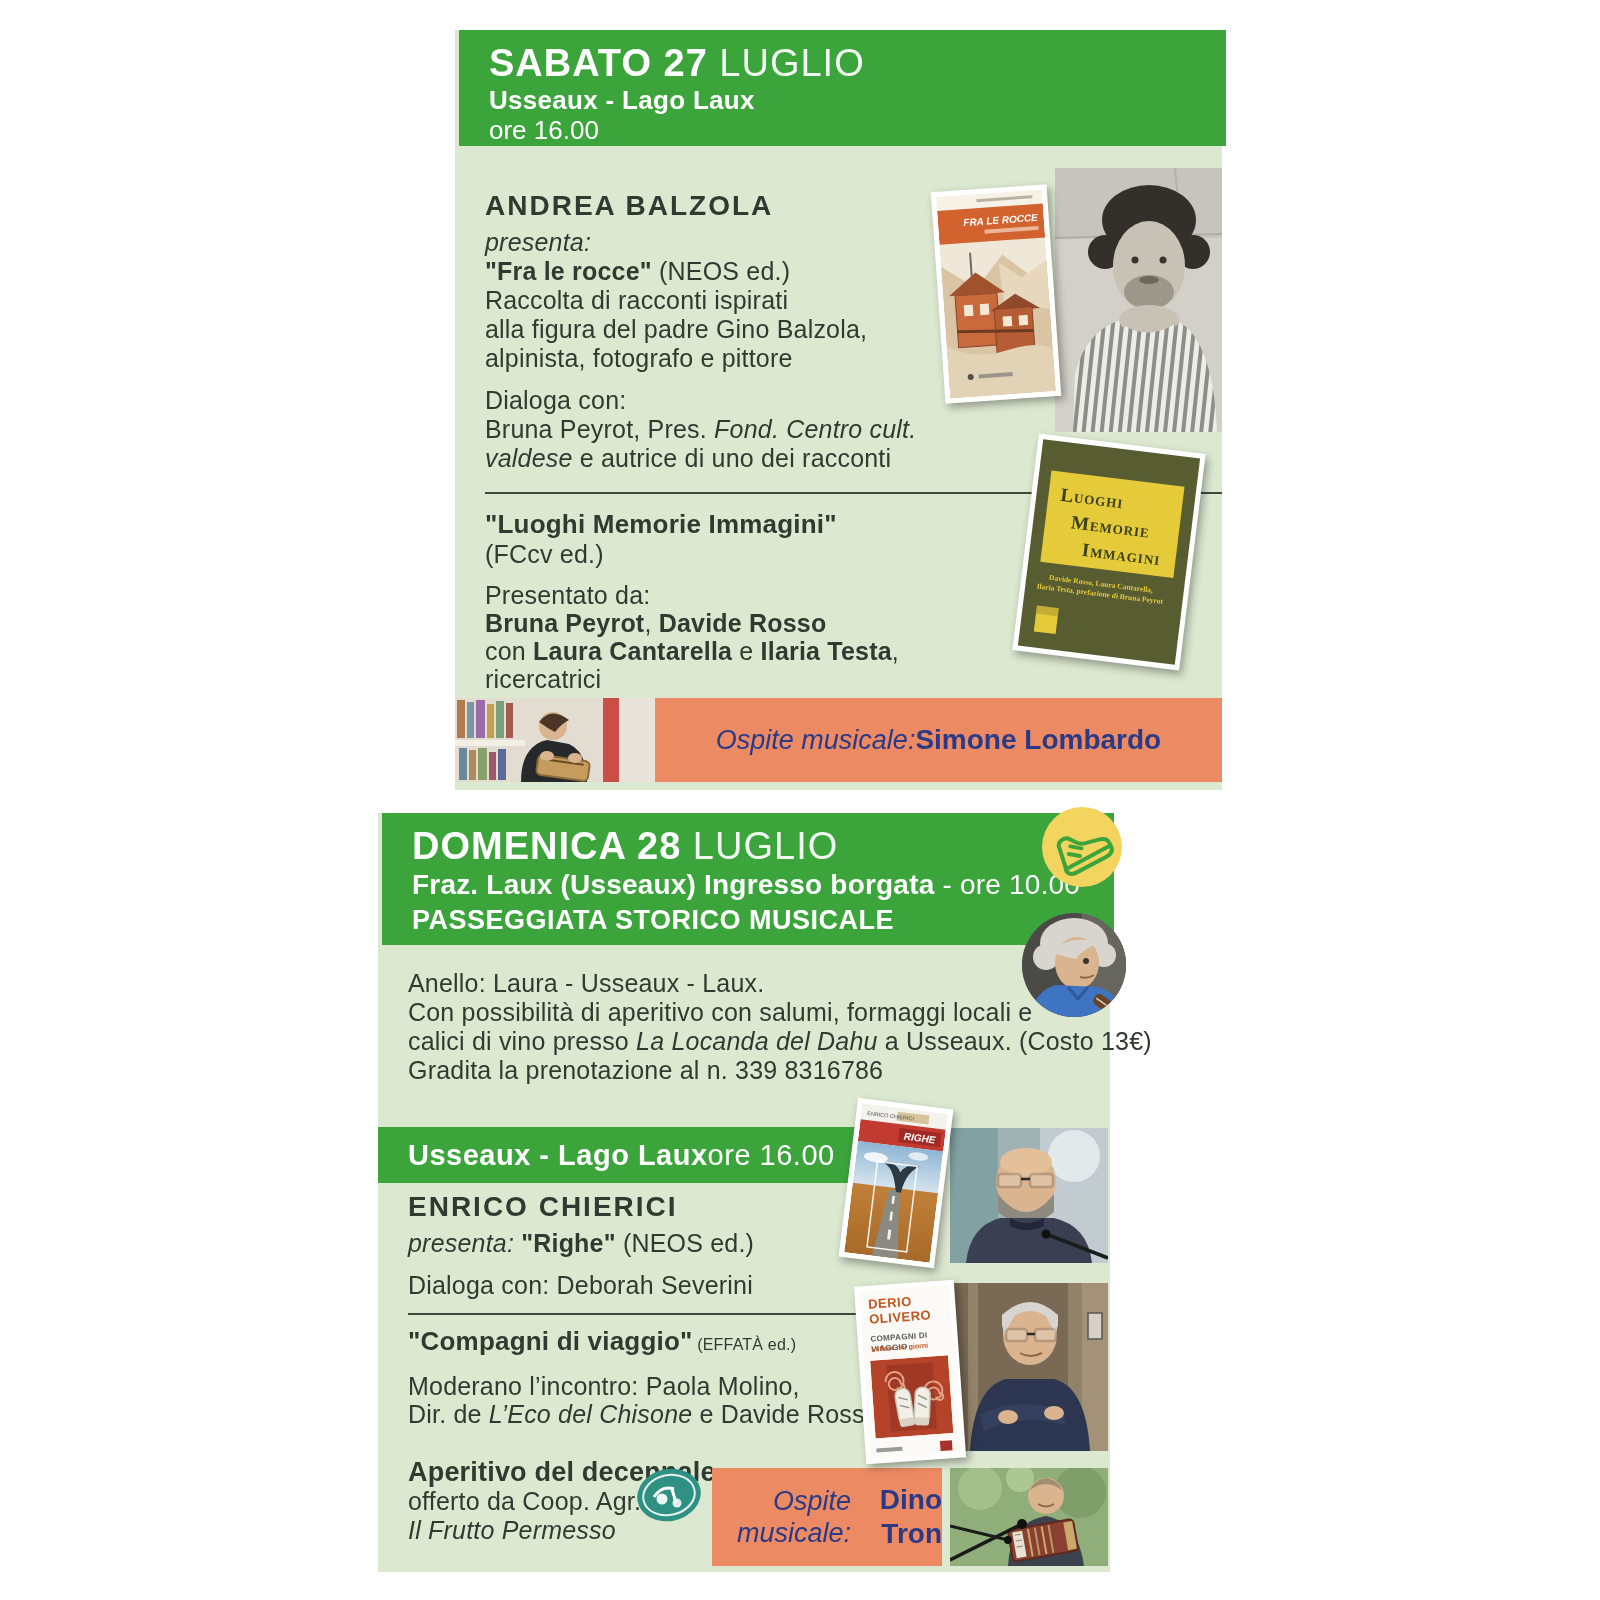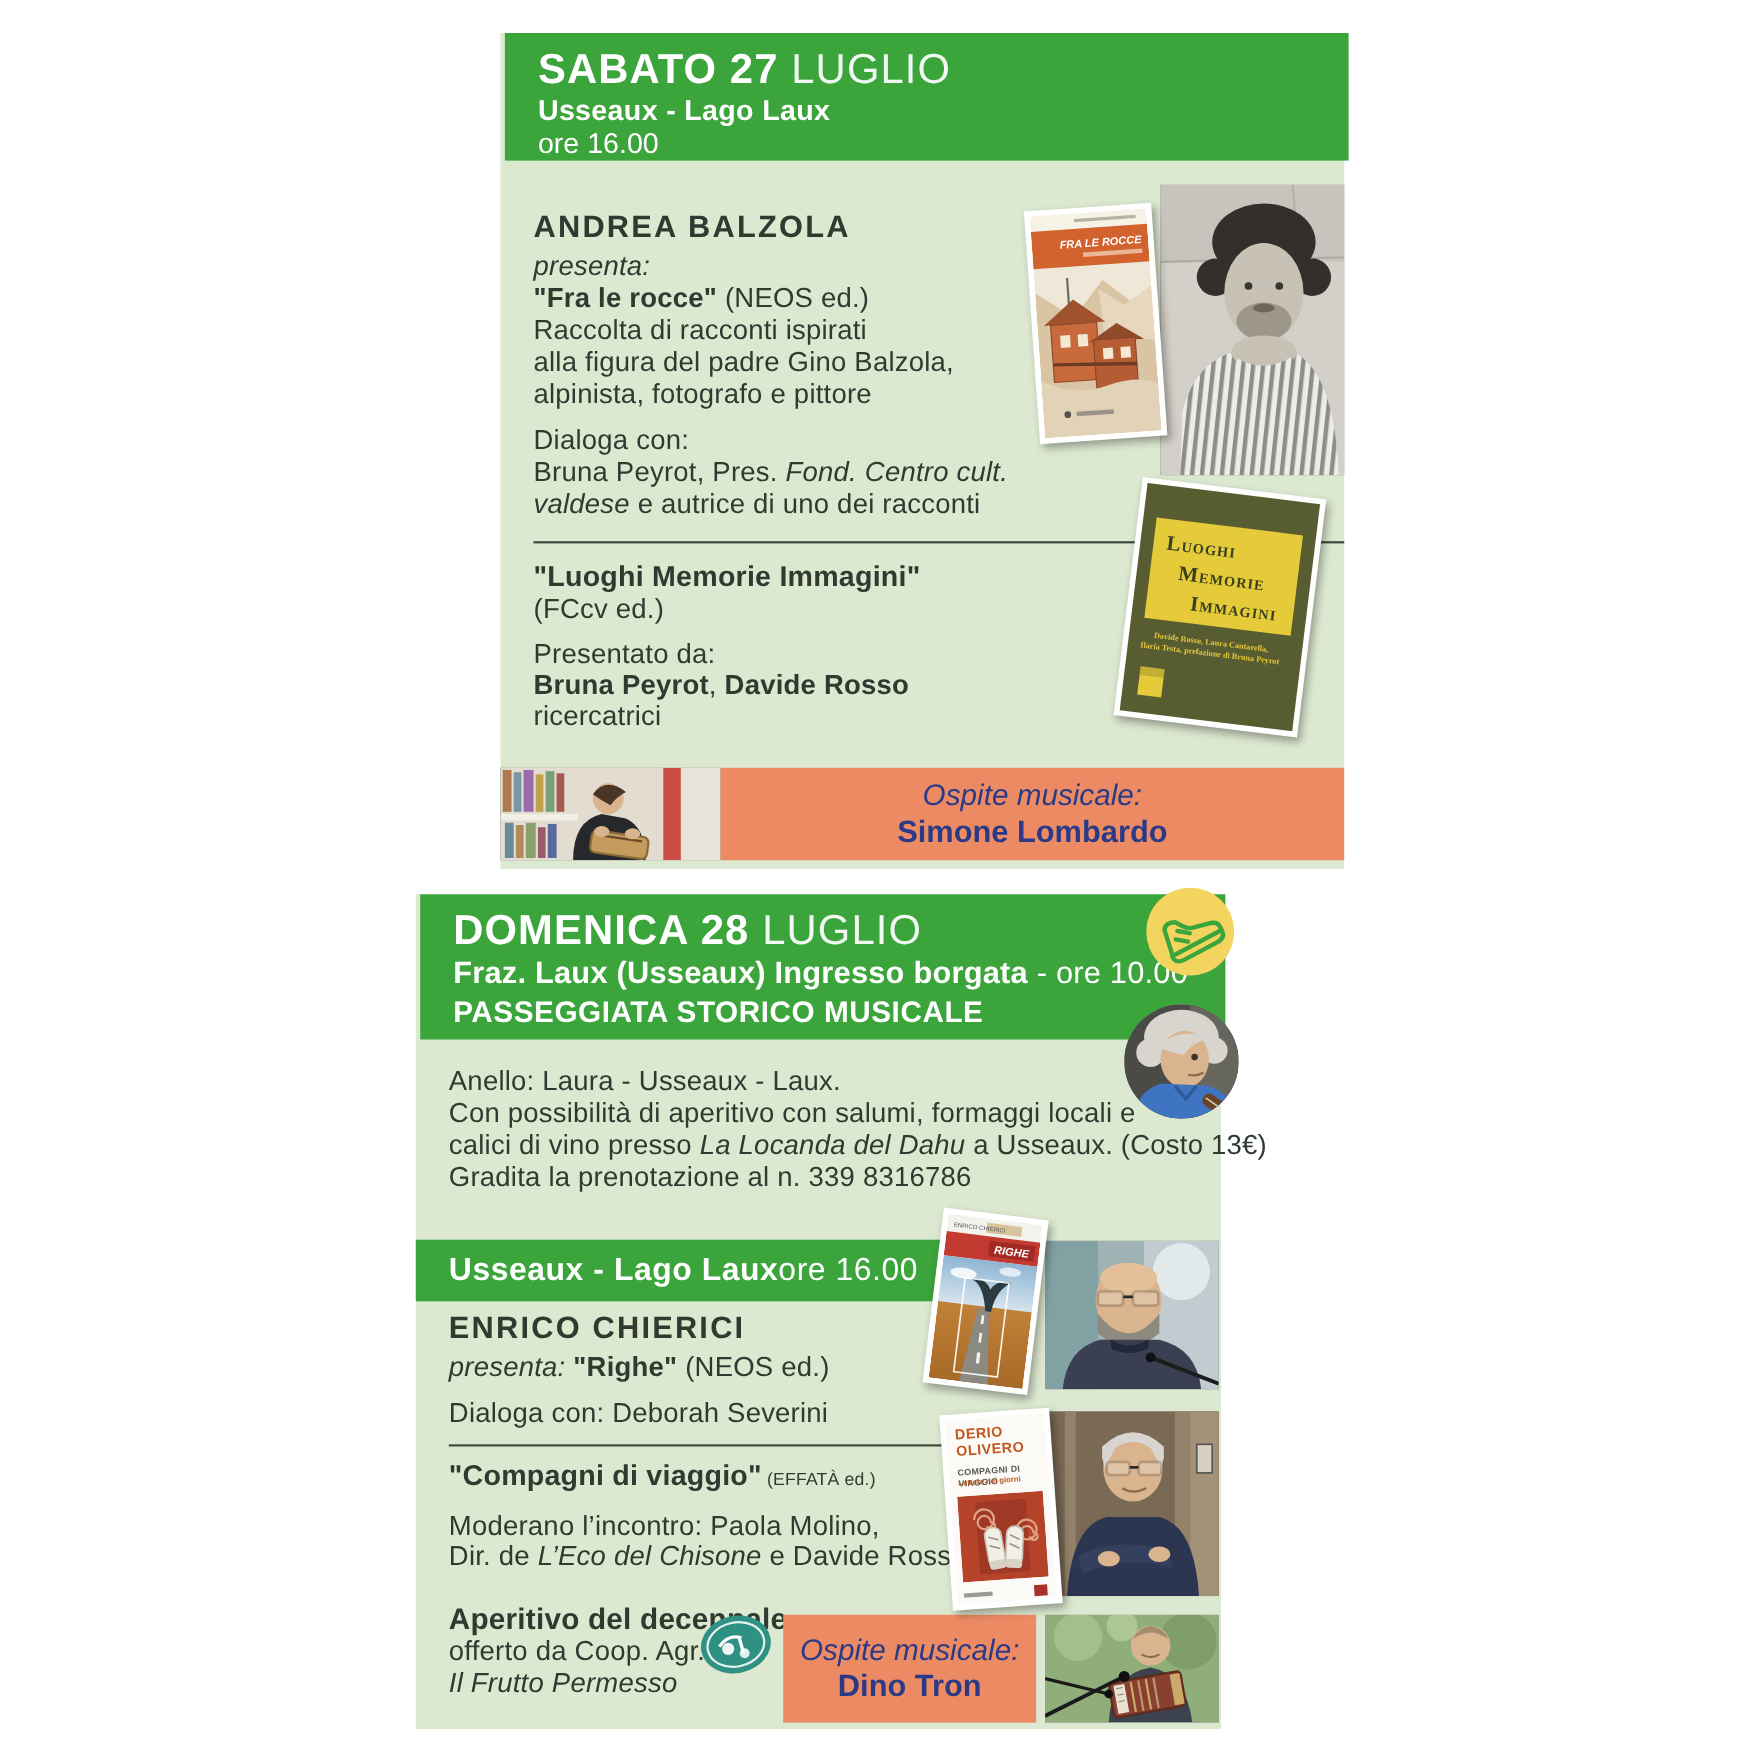--- a/index.html
+++ b/index.html
@@ -19,22 +19,22 @@
   .h-sub2 .b{font-weight:700;}
   .h-time{font-size:26px;line-height:28px;font-weight:400;}
   .h-walk{font-size:27px;line-height:34px;font-weight:700;letter-spacing:.5px;white-space:nowrap;}
   .tcol{position:absolute;font-size:25px;line-height:29px;letter-spacing:.2px;}
   .line{display:block;white-space:nowrap;}
   .name{font-size:28px;line-height:32px;font-weight:700;letter-spacing:2px;margin-bottom:6px;}
   .b{font-weight:700;}
   .it{font-style:italic;}
   .mt{margin-top:13px;}
   .rule{position:absolute;height:2px;background:#3f4a3f;z-index:1;}
-  .obar{position:absolute;background:#ec8a64;color:#2b3a86;display:flex;flex-direction:column;
-        align-items:center;justify-content:center;text-align:center;}
+  .obar{position:absolute;background:#ec8a64;color:#2b3a86;display:flex;
+        align-items:center;justify-content:center;text-align:right;}
   .obar .ol1{font-style:italic;font-size:27px;line-height:32px;}
   .obar .ol2{font-weight:700;font-size:28px;line-height:34px;}
   .gbar{position:absolute;background:#3ba53c;color:#fff;display:flex;align-items:center;
         font-size:29px;letter-spacing:.5px;z-index:1;white-space:nowrap;}
   .photo{position:absolute;overflow:hidden;background:#888;}
   .photo svg{display:block;width:100%;height:100%;}
   .bookframe{position:absolute;background:#fff;padding:5px;box-shadow:3px 4px 8px rgba(0,0,0,.35);z-index:3;}
   .cover{position:relative;overflow:hidden;width:100%;height:100%;}
   .round{border-radius:50%;}
   .badge{position:absolute;z-index:5;}
@@ -84,20 +84,21 @@
       <span class="line"><span class="it">valdese</span><span> e autrice di uno dei racconti</span></span>
     </div>
 
     <div class="rule" style="left:30px;top:462px;right:0;"></div>
 
     <div class="tcol" style="left:30px;top:478px;line-height:28px;">
       <span class="line b" style="font-size:26px;line-height:32px;">"Luoghi Memorie Immagini"</span>
       <span class="line">(FCcv ed.)</span>
       <span class="line mt">Presentato da:</span>
       <span class="line"><span class="b">Bruna Peyrot</span><span>, </span><span class="b">Davide Rosso</span></span>
+      <span class="line"><span>con </span><span class="b">Laura Cantarella</span><span> e </span><span class="b">Ilaria Testa</span><span>,</span></span>
       <span class="line">ricercatrici</span>
     </div>
 
     <div class="bookframe" style="left:483px;top:158px;width:106px;height:202px;transform:rotate(-4deg);">
       <div class="cover">
         <svg viewBox="0 0 106 202">
           <rect width="106" height="202" fill="#efe8d8"></rect>
           <rect y="0" width="106" height="14" fill="#f6f2e6"></rect>
           <rect x="40" y="5" width="56" height="3" fill="#b9b2a2"></rect>
           <rect y="14" width="106" height="34" fill="#d2622e"></rect>

